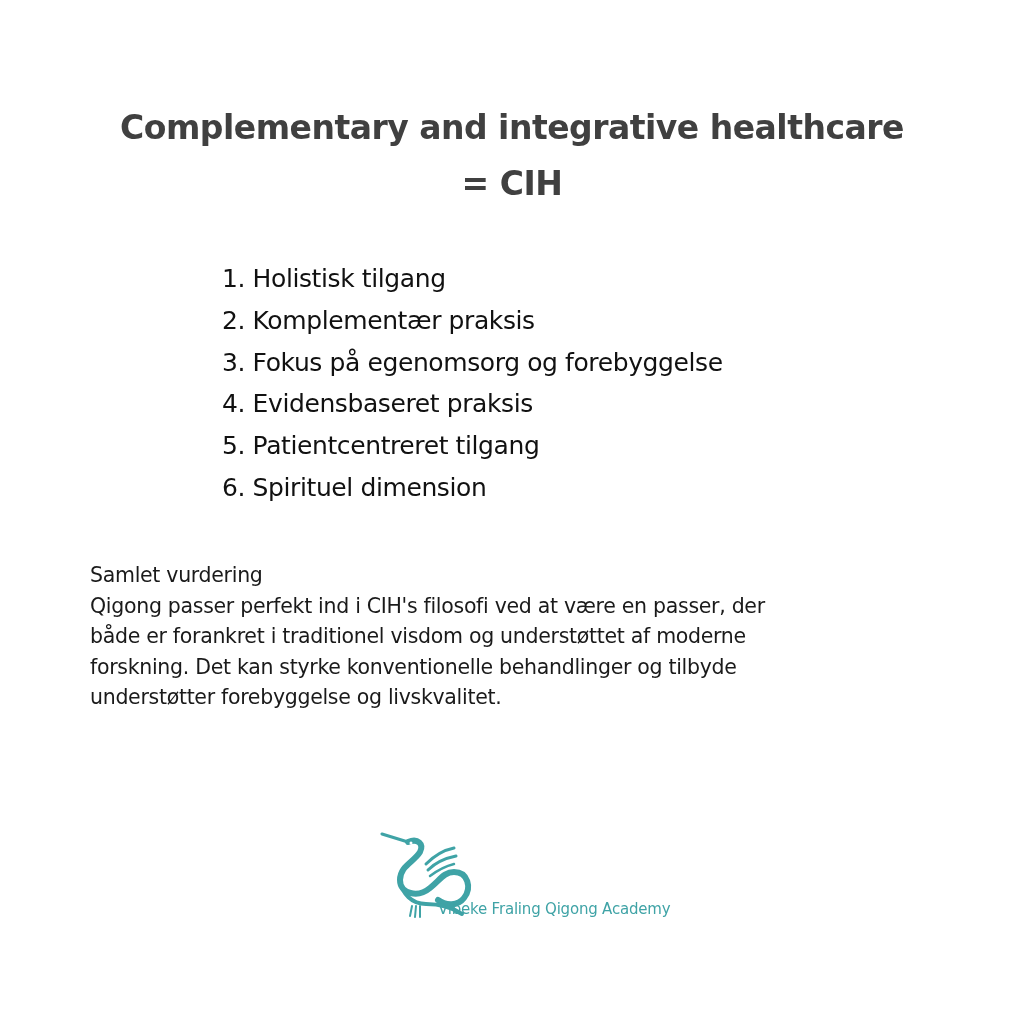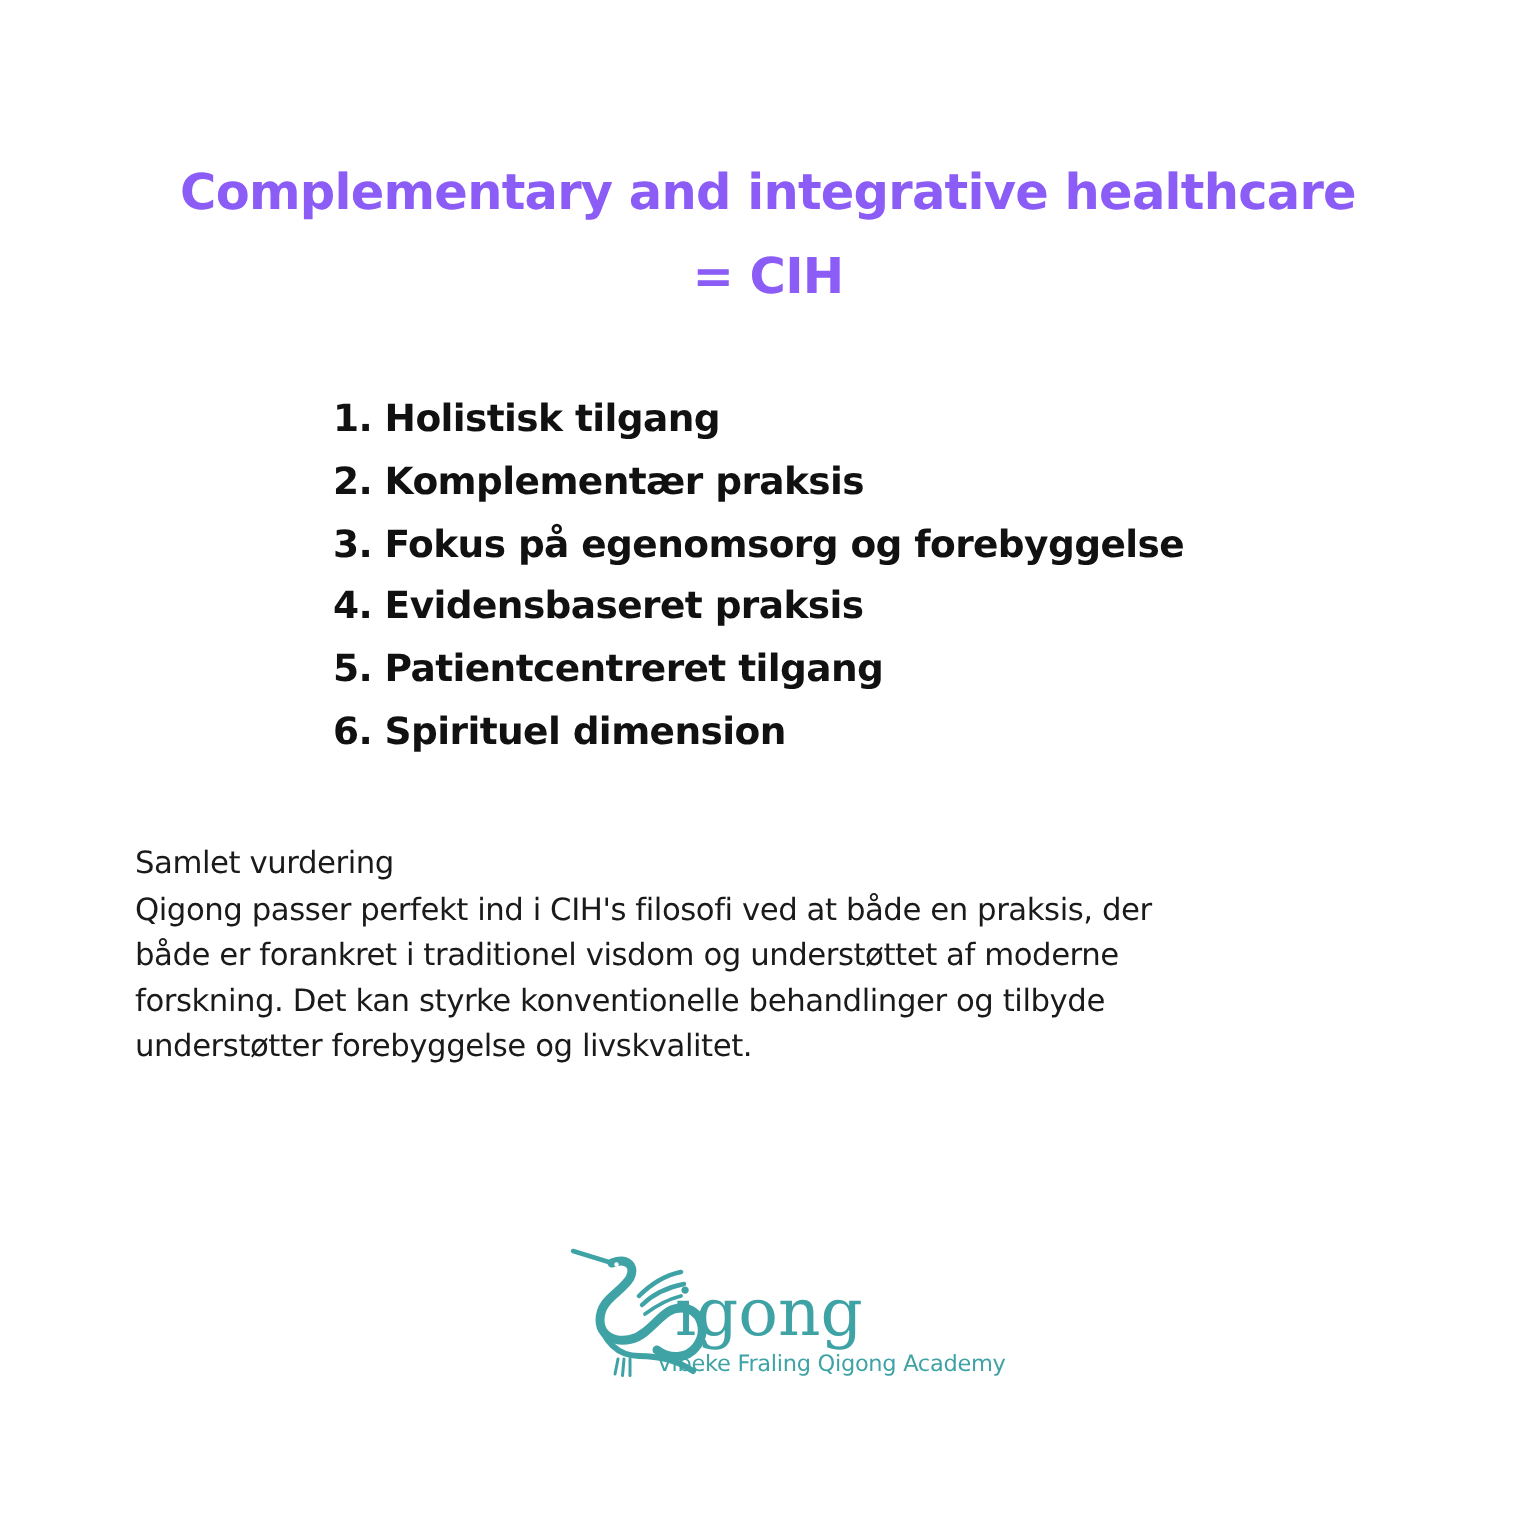--- a/index.html
+++ b/index.html
@@ -19,33 +19,33 @@
       position: absolute;
       top: 100px;
       left: 0;
       width: 1024px;
       text-align: center;
       font-family: "DejaVu Sans", sans-serif;
       font-weight: bold;
       font-size: 33px;
       line-height: 56px;
       letter-spacing: -0.5px;
-      color: #8b5cf6;
+      color: #404040;
     }
     .list {
       position: absolute;
       top: 258px;
       left: 222px;
       margin: 0;
       padding: 0;
       list-style: none;
     }
     .list li {
       font-family: "DejaVu Sans", sans-serif;
-      font-weight: bold;
+      font-weight: normal;
       font-size: 25px;
       line-height: 41.8px;
       letter-spacing: -0.4px;
       color: #111;
       white-space: nowrap;
     }
     .summary {
       position: absolute;
       top: 560px;
       left: 90px;
@@ -106,21 +106,21 @@
   <li><span>1.</span> <span>Holistisk tilgang</span></li>
   <li><span>2.</span> <span>Komplementær praksis</span></li>
   <li><span>3.</span> <span>Fokus på egenomsorg og forebyggelse</span></li>
   <li><span>4.</span> <span>Evidensbaseret praksis</span></li>
   <li><span>5.</span> <span>Patientcentreret tilgang</span></li>
   <li><span>6.</span> <span>Spirituel dimension</span></li>
 </ol>
 
 <div class="summary">
   <p>Samlet vurdering</p>
-  <p>Qigong passer perfekt ind i CIH's filosofi ved at både en praksis, der</p>
+  <p>Qigong passer perfekt ind i CIH's filosofi ved at være en passer, der</p>
   <p>både er forankret i traditionel visdom og understøttet af moderne</p>
   <p>forskning. Det kan styrke konventionelle behandlinger og tilbyde</p>
   <p>understøtter forebyggelse og livskvalitet.</p>
 </div>
 
 <div class="logo">
   <svg class="logo-bird" viewBox="0 0 100 90">
     <g fill="none" stroke="#3fa3a6" stroke-linecap="round" stroke-linejoin="round">
 
       <path d="M4 6 L30 14" stroke-width="3"></path>
@@ -132,15 +132,14 @@
       <path d="M48 36 C56 28 66 22 76 20" stroke-width="3"></path>
       <path d="M50 42 C58 34 68 30 78 28" stroke-width="3"></path>
       <path d="M52 48 C60 42 68 38 76 36" stroke-width="2.5"></path>
 
       <path d="M34 78 L32 88" stroke-width="2"></path>
       <path d="M38 78 L37 89" stroke-width="2"></path>
       <path d="M42 78 L42 89" stroke-width="2"></path>
     </g>
     <circle cx="33" cy="15" r="1.5" fill="#ffffff"></circle>
   </svg>
-  <div class="logo-word">igong</div>
   <div class="logo-sub">Vibeke Fraling Qigong Academy</div>
 </div>
 
 </body></html>

